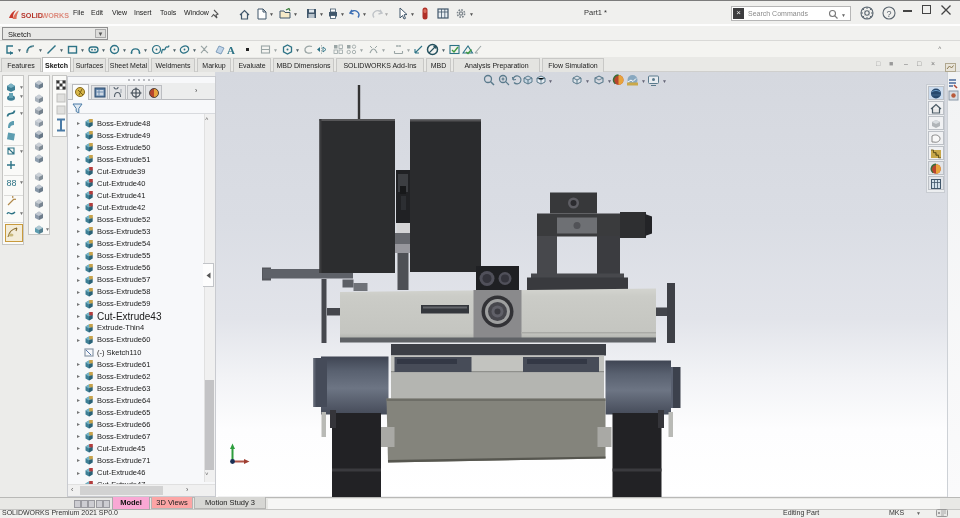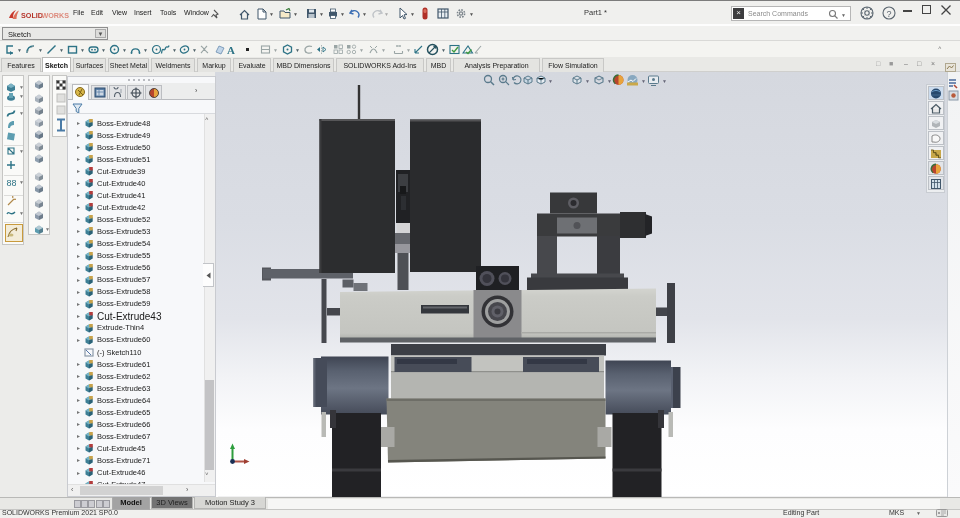--- a/index.html
+++ b/index.html
@@ -911,22 +911,22 @@
   </div>
 
 <div class="abs" style="left:0;top:497px;width:960px;height:13px;background:#e8e8e5;border-top:1px solid #b9b9b7;border-bottom:1px solid #c6c6c4;"></div>
 <div class="abs" style="left:268px;top:499px;width:672px;height:10px;background:#f6f6f5;"></div>
 <div id="bottabs" class="abs" style="left:0;top:497px;width:960px;height:13px;">
     <div class="abs" style="left:74px;top:2.5px;width:6.5px;height:8.5px;background:#cdcdd2;border:1px solid #9a9aa0;"></div>
 <div class="abs" style="left:81px;top:2.5px;width:6.5px;height:8.5px;background:#cdcdd2;border:1px solid #9a9aa0;"></div>
 <div class="abs" style="left:88px;top:2.5px;width:6.5px;height:8.5px;background:#cdcdd2;border:1px solid #9a9aa0;"></div>
 <div class="abs" style="left:96px;top:2.5px;width:6.5px;height:8.5px;background:#cdcdd2;border:1px solid #9a9aa0;"></div>
 <div class="abs" style="left:103px;top:2.5px;width:6.5px;height:8.5px;background:#cdcdd2;border:1px solid #9a9aa0;"></div>
-<div class="abs" style="left:112px;top:0px;width:38px;height:13px;background:#a3a3a3;border:1px solid #aaa;border-top:none;font-size:7.5px;font-weight:bold;color:#111;text-align:center;line-height:12px;">Model</div>
-<div class="abs" style="left:151px;top:0px;width:42px;height:12px;background:#737373;border:1px solid #b5b5b3;border-top:none;font-size:7.5px;color:#222;text-align:center;line-height:11px;">3D Views</div>
+<div class="abs" style="left:112px;top:0px;width:38px;height:13px;background:#f9a8d4;border:1px solid #aaa;border-top:none;font-size:7.5px;font-weight:bold;color:#111;text-align:center;line-height:12px;">Model</div>
+<div class="abs" style="left:151px;top:0px;width:42px;height:12px;background:#fca5a5;border:1px solid #b5b5b3;border-top:none;font-size:7.5px;color:#222;text-align:center;line-height:11px;">3D Views</div>
 <div class="abs" style="left:194px;top:0px;width:72px;height:12px;background:#d7d7d4;border:1px solid #b5b5b3;border-top:none;font-size:7.5px;color:#222;text-align:center;line-height:11px;">Motion Study 3</div>
   </div>
 
 <div class="abs" style="left:0;top:511px;width:960px;height:7px;background:#f0f0ee;"></div>
 <div class="abs" style="left:2px;top:509px;font-size:7px;color:#333;">SOLIDWORKS Premium 2021 SP0.0</div>
 <div class="abs" style="left:783px;top:509px;font-size:7px;color:#333;">Editing Part</div>
 <div class="abs" style="left:889px;top:509px;font-size:7px;color:#333;">MKS</div>
 <div class="abs" style="left:916px;top:510px;font-size:5px;color:#666;">▼</div>
 <svg class="abs" style="left:936px;top:509px" width="12" height="8">
     <rect x="0.5" y="0.5" width="11" height="7" rx="1" fill="#e8e8e6" stroke="#999"></rect>

